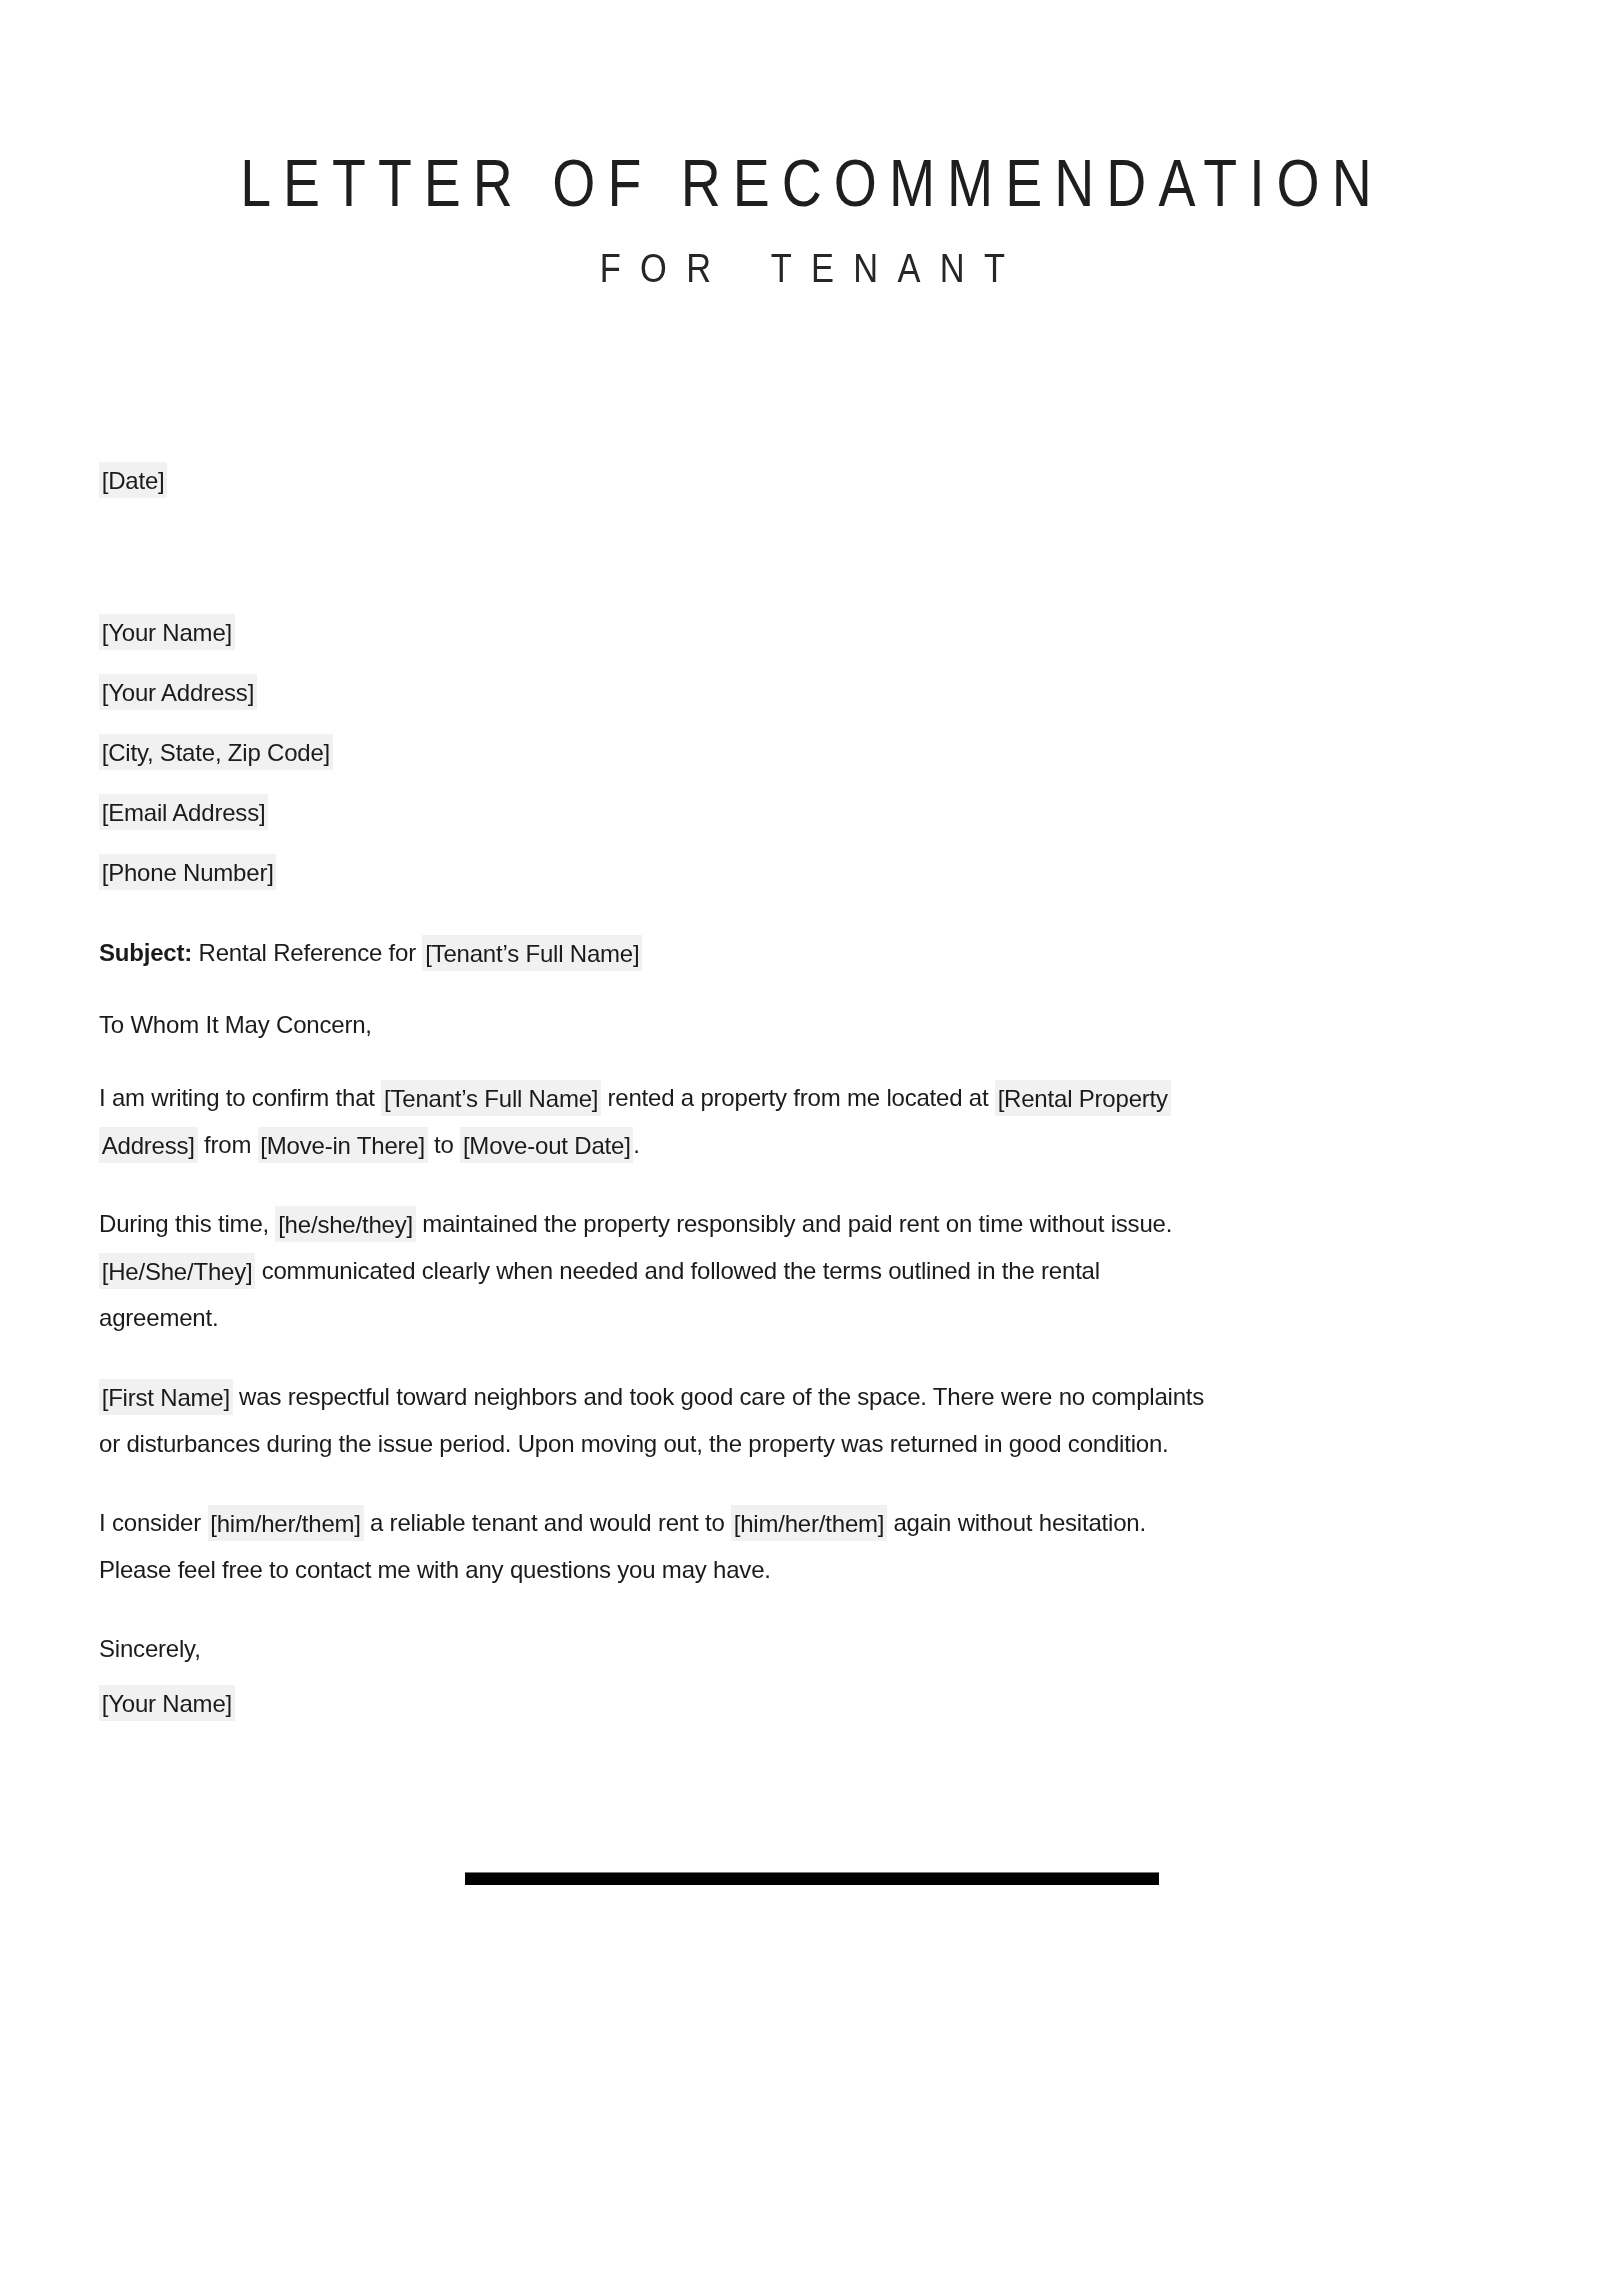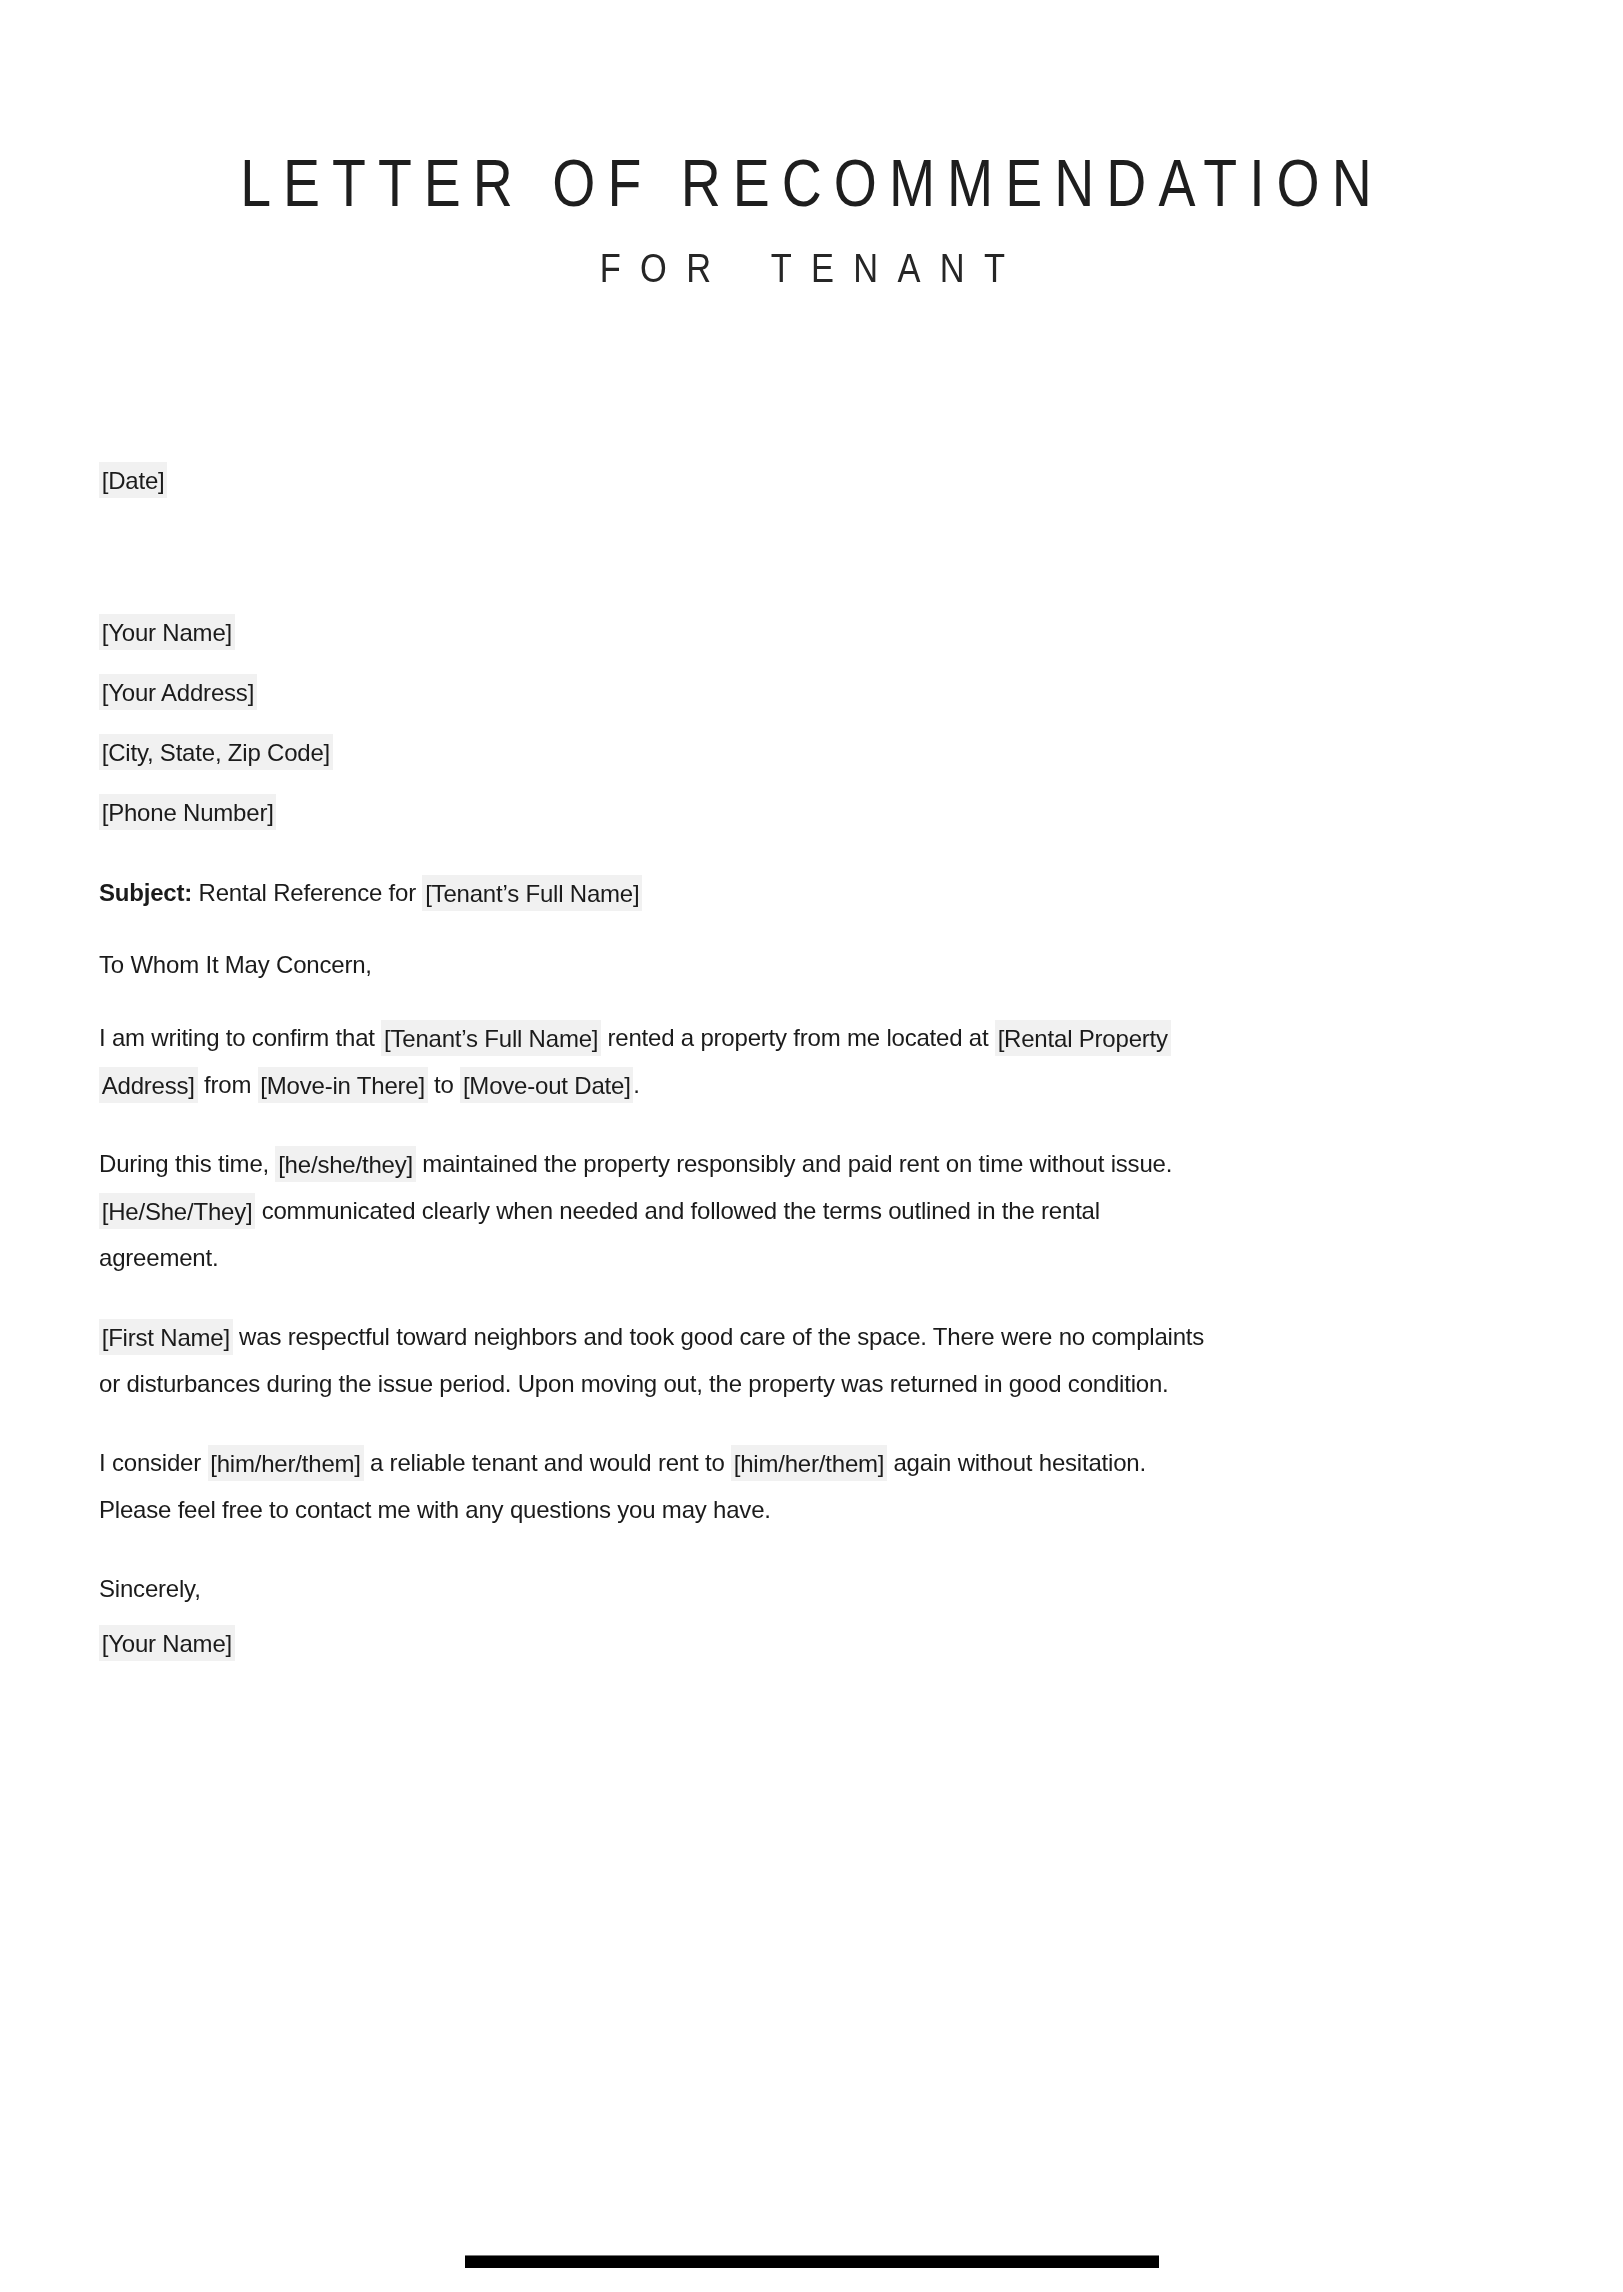--- a/index.html
+++ b/index.html
@@ -7,21 +7,21 @@
     --text:#1b1b1b;
     --hl:#f1f1f1;
     --bar:#000000;
     --bar-edge:#777777;
     --page:#ffffff;
   }
   *{box-sizing:border-box;}
   html,body{margin:0;padding:0;background:#fff;}
   .page{
     position:relative;
-    width:1624px;height:2268px;
+    width:1624px;height:1885px;
     background:var(--page);
     color:var(--text);
     font-family:"Liberation Sans","DejaVu Sans",sans-serif;
     overflow:hidden;
   }
   
   .header{
     transform:scaleX(0.84);
     transform-origin:50% 0;
     text-align:center;
@@ -92,20 +92,21 @@
   <div class="content">
 
     <div class="block-date">
         <div class="line"><span class="hl">[Date]</span></div>
       </div>
 
     <div class="block-sender">
         <div class="line"><span class="hl">[Your Name]</span></div>
         <div class="line"><span class="hl">[Your Address]</span></div>
         <div class="line"><span class="hl">[City, State, Zip Code]</span></div>
+        <div class="line"><span class="hl">[Email Address]</span></div>
         <div class="line"><span class="hl">[Phone Number]</span></div>
       </div>
 
     <div class="block-subject">
         <div class="line"><span class="b">Subject:</span><span> Rental Reference for </span><span class="hl">[Tenant’s Full Name]</span></div>
       </div>
 
     <div class="block-salutation">
         <div class="line"><span>To Whom It May Concern,</span></div>
       </div>

